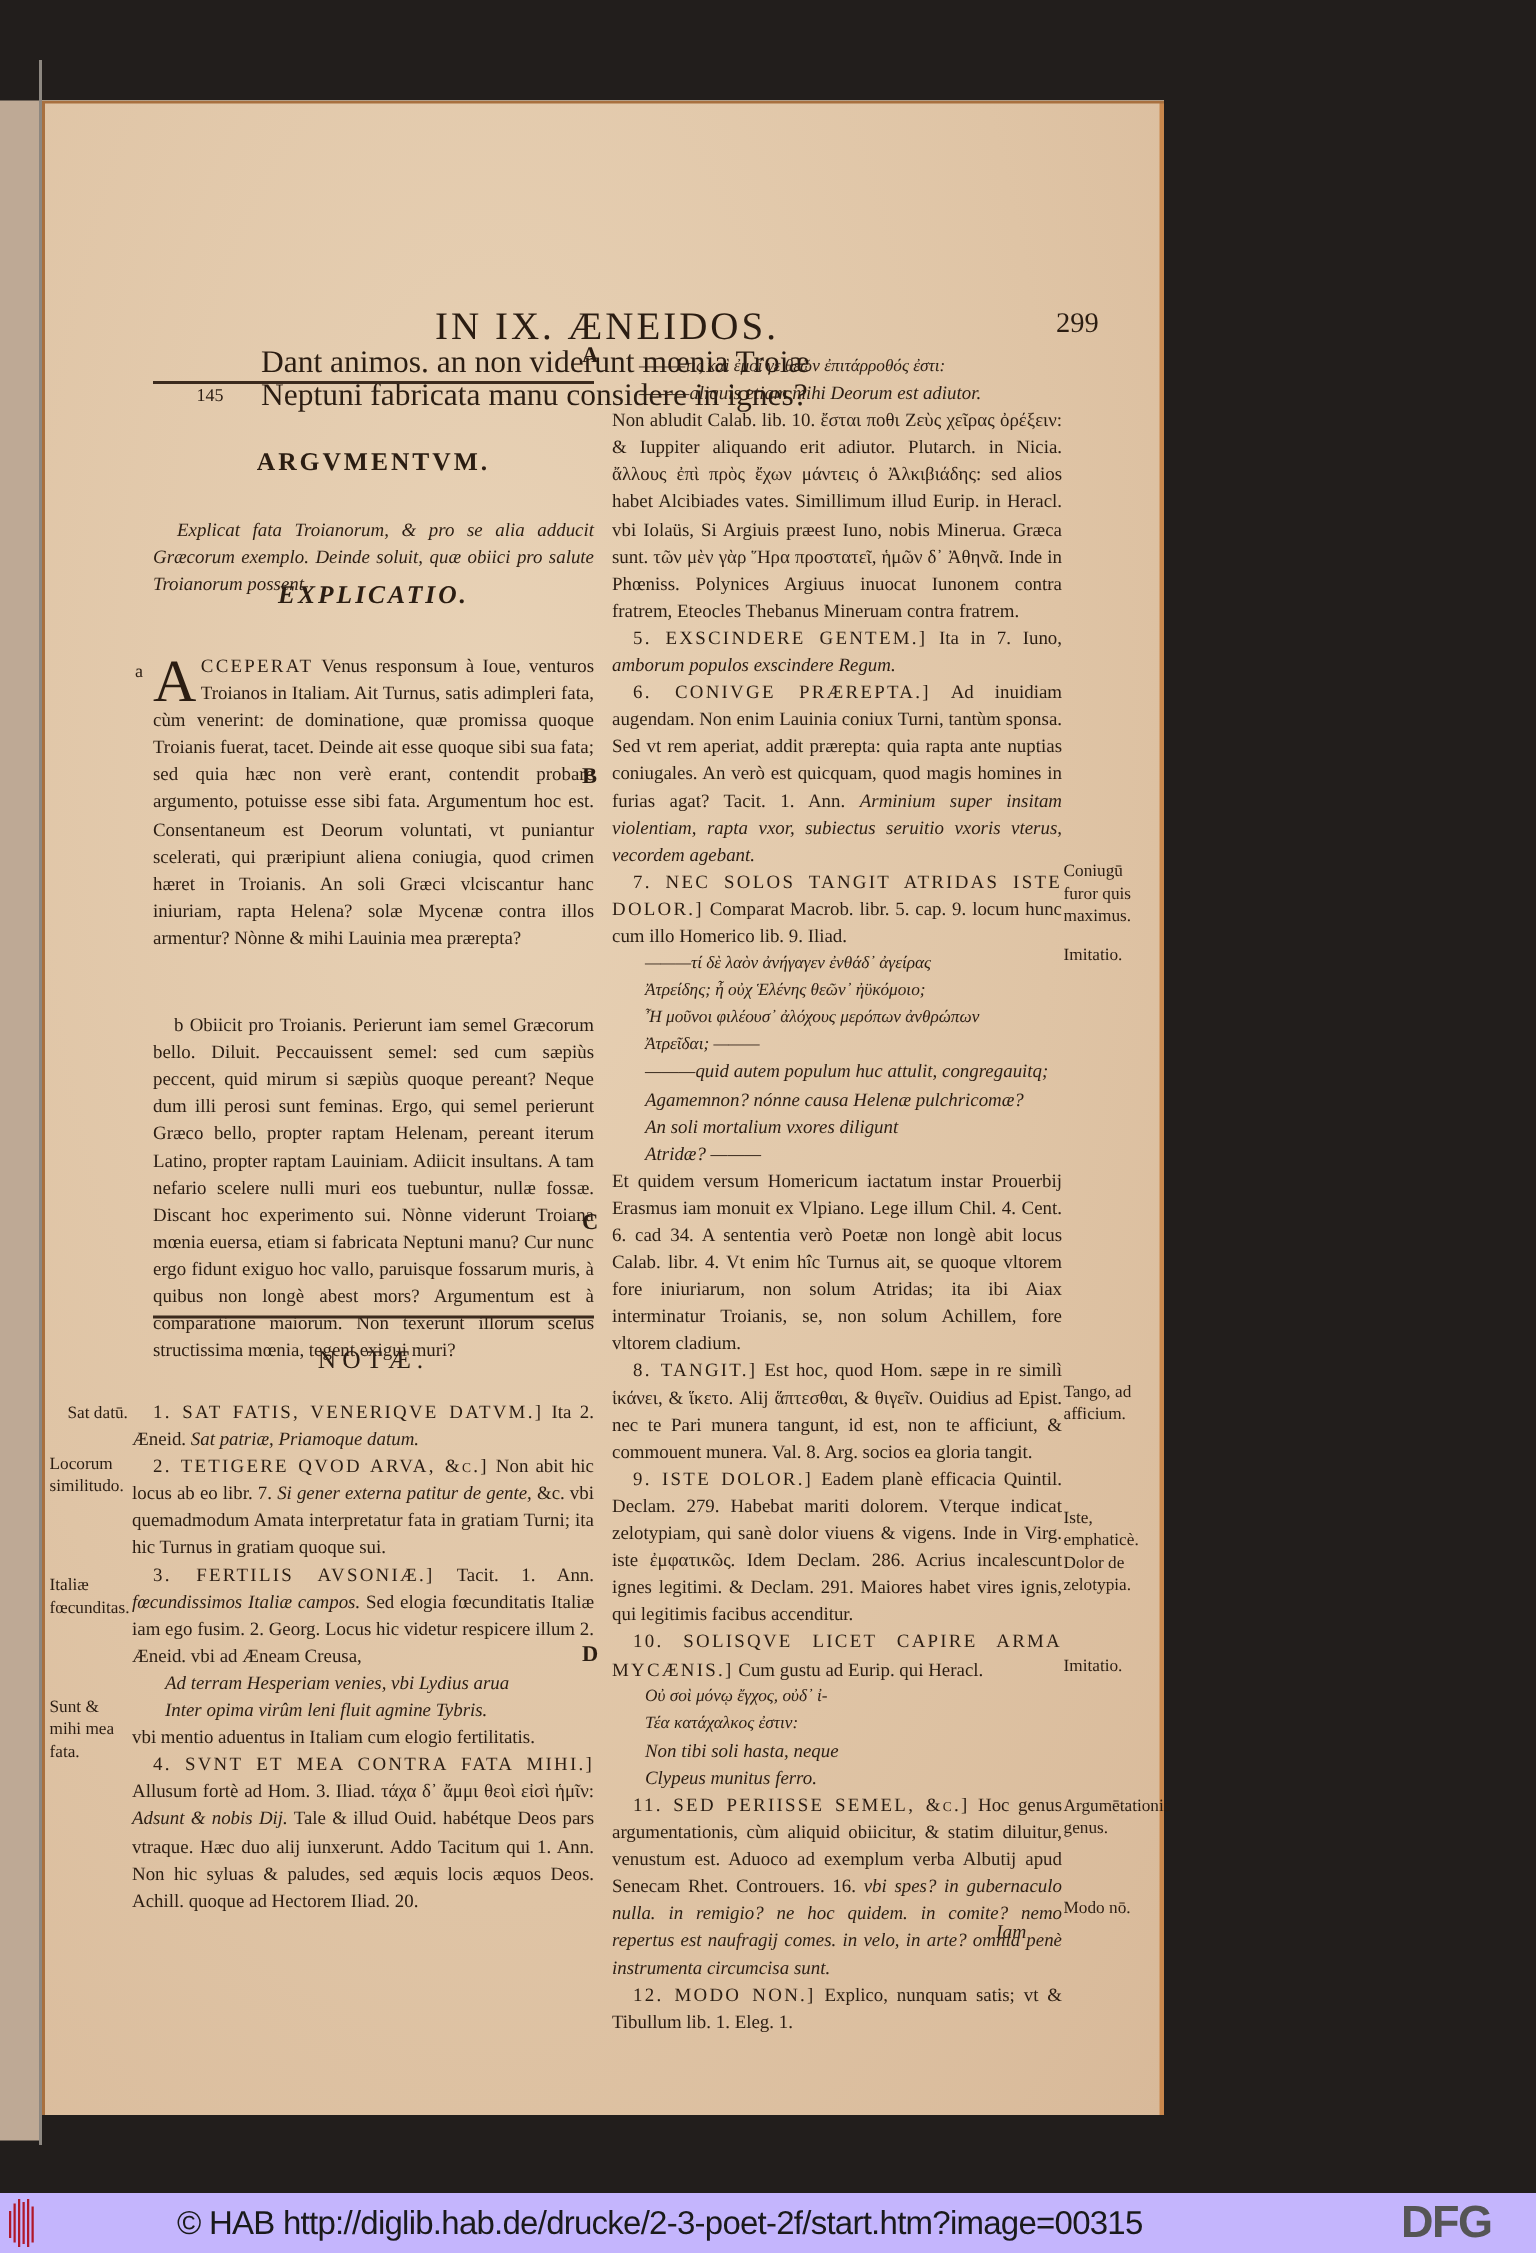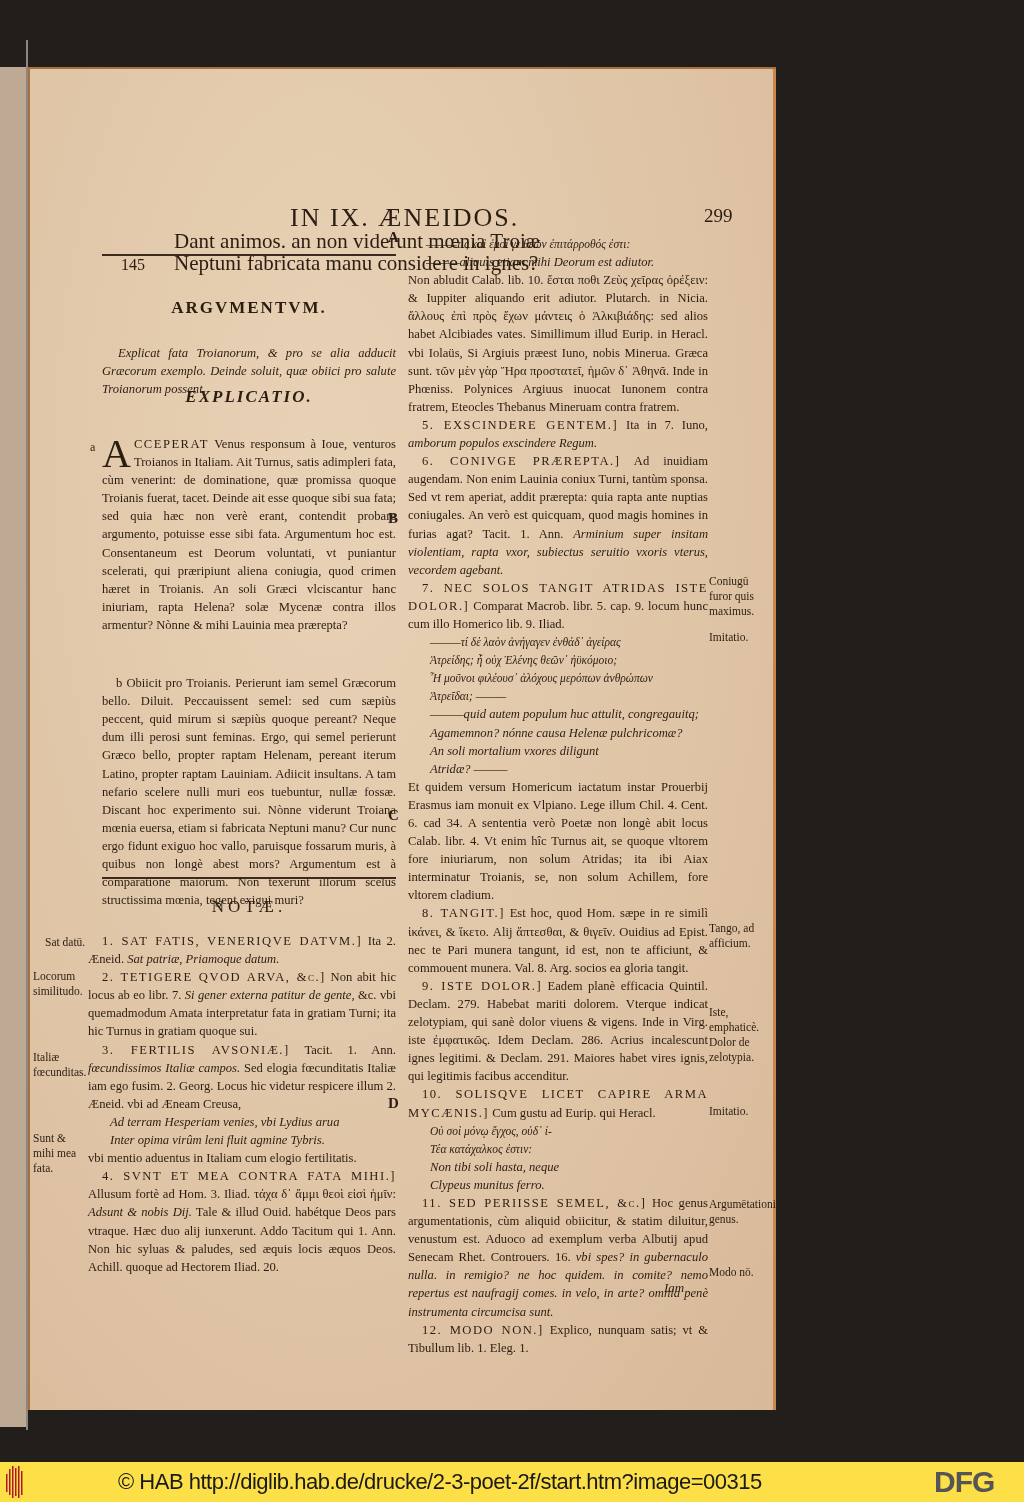--- a/index.html
+++ b/index.html
@@ -7,33 +7,33 @@
   .scan-bg { position:absolute; left:0; top:0; width:1024px; height:1462px; background:#221e1c; }
   .left-sliver { position:absolute; left:0; top:67px; width:26px; height:1360px; background:#d9c2aa; opacity:.85; }
   .gutter-line { position:absolute; left:26px; top:40px; width:2px; height:1390px; background:#8d8780; }
   .page { position:absolute; left:28px; top:67px; width:748px; height:1343px; background:#e2c9ab;
           background-image: radial-gradient(ellipse at 40% 30%, #e8d2b6 0%, #dfc4a5 60%, #d8b999 100%);
           box-shadow: 2px 2px 0 #a8703f inset, -3px 0 0 #c9874c inset; }
   .abs { position:absolute; }
   .running-head { left:262px; top:136px; font-size:26px; letter-spacing:2px; }
   .page-num { left:676px; top:138px; font-size:19px; }
   .verse { left:146px; font-size:21px; line-height:24px; white-space:nowrap; }
-  .verse-num { left:93px; font-size:16px; }
+  .verse-num { left:103px; font-size:12px; }
   .sec-letter { font-size:15px; font-weight:bold; }
   .rule { height:2px; background:#3b2a1d; }
   .heading { font-size:17px; letter-spacing:2px; font-weight:bold; text-align:center; }
   .italic { font-style:italic; }
   .col { font-size:12.6px; line-height:18.1px; text-align:justify; }
   .col p { margin:0; }
   .sc { font-variant:small-caps; letter-spacing:1.5px; }
   .dropcap { float:left; font-size:40px; line-height:34px; margin:2px 3px 0 0; }
   .marg { font-size:11.5px; line-height:15px; }
   .poem { padding-left:22px; font-style:italic; }
   .greek { font-style:italic; font-size:11.5px; }
-  .footer { position:absolute; left:0; top:1462px; width:1024px; height:40px; background:#fde047; }
+  .footer { position:absolute; left:0; top:1462px; width:1024px; height:40px; background:#c4b5fd; }
   .footer-text { position:absolute; left:118px; top:7px; font-family:"Liberation Sans", sans-serif; font-size:22px; color:#1a1a1a; letter-spacing:-0.5px; white-space:nowrap; }
   .hab-logo { position:absolute; left:6px; top:4px; width:18px; height:32px; }
   .dfg-logo { position:absolute; left:934px; top:3px; font-family:"Liberation Sans", sans-serif; font-weight:bold; font-size:30px; color:#555; letter-spacing:-1px; }
 </style>
 </head>
 <body>
 
 <div class="scan-bg"></div>
 <div class="left-sliver"></div>
 <div class="gutter-line"></div>

